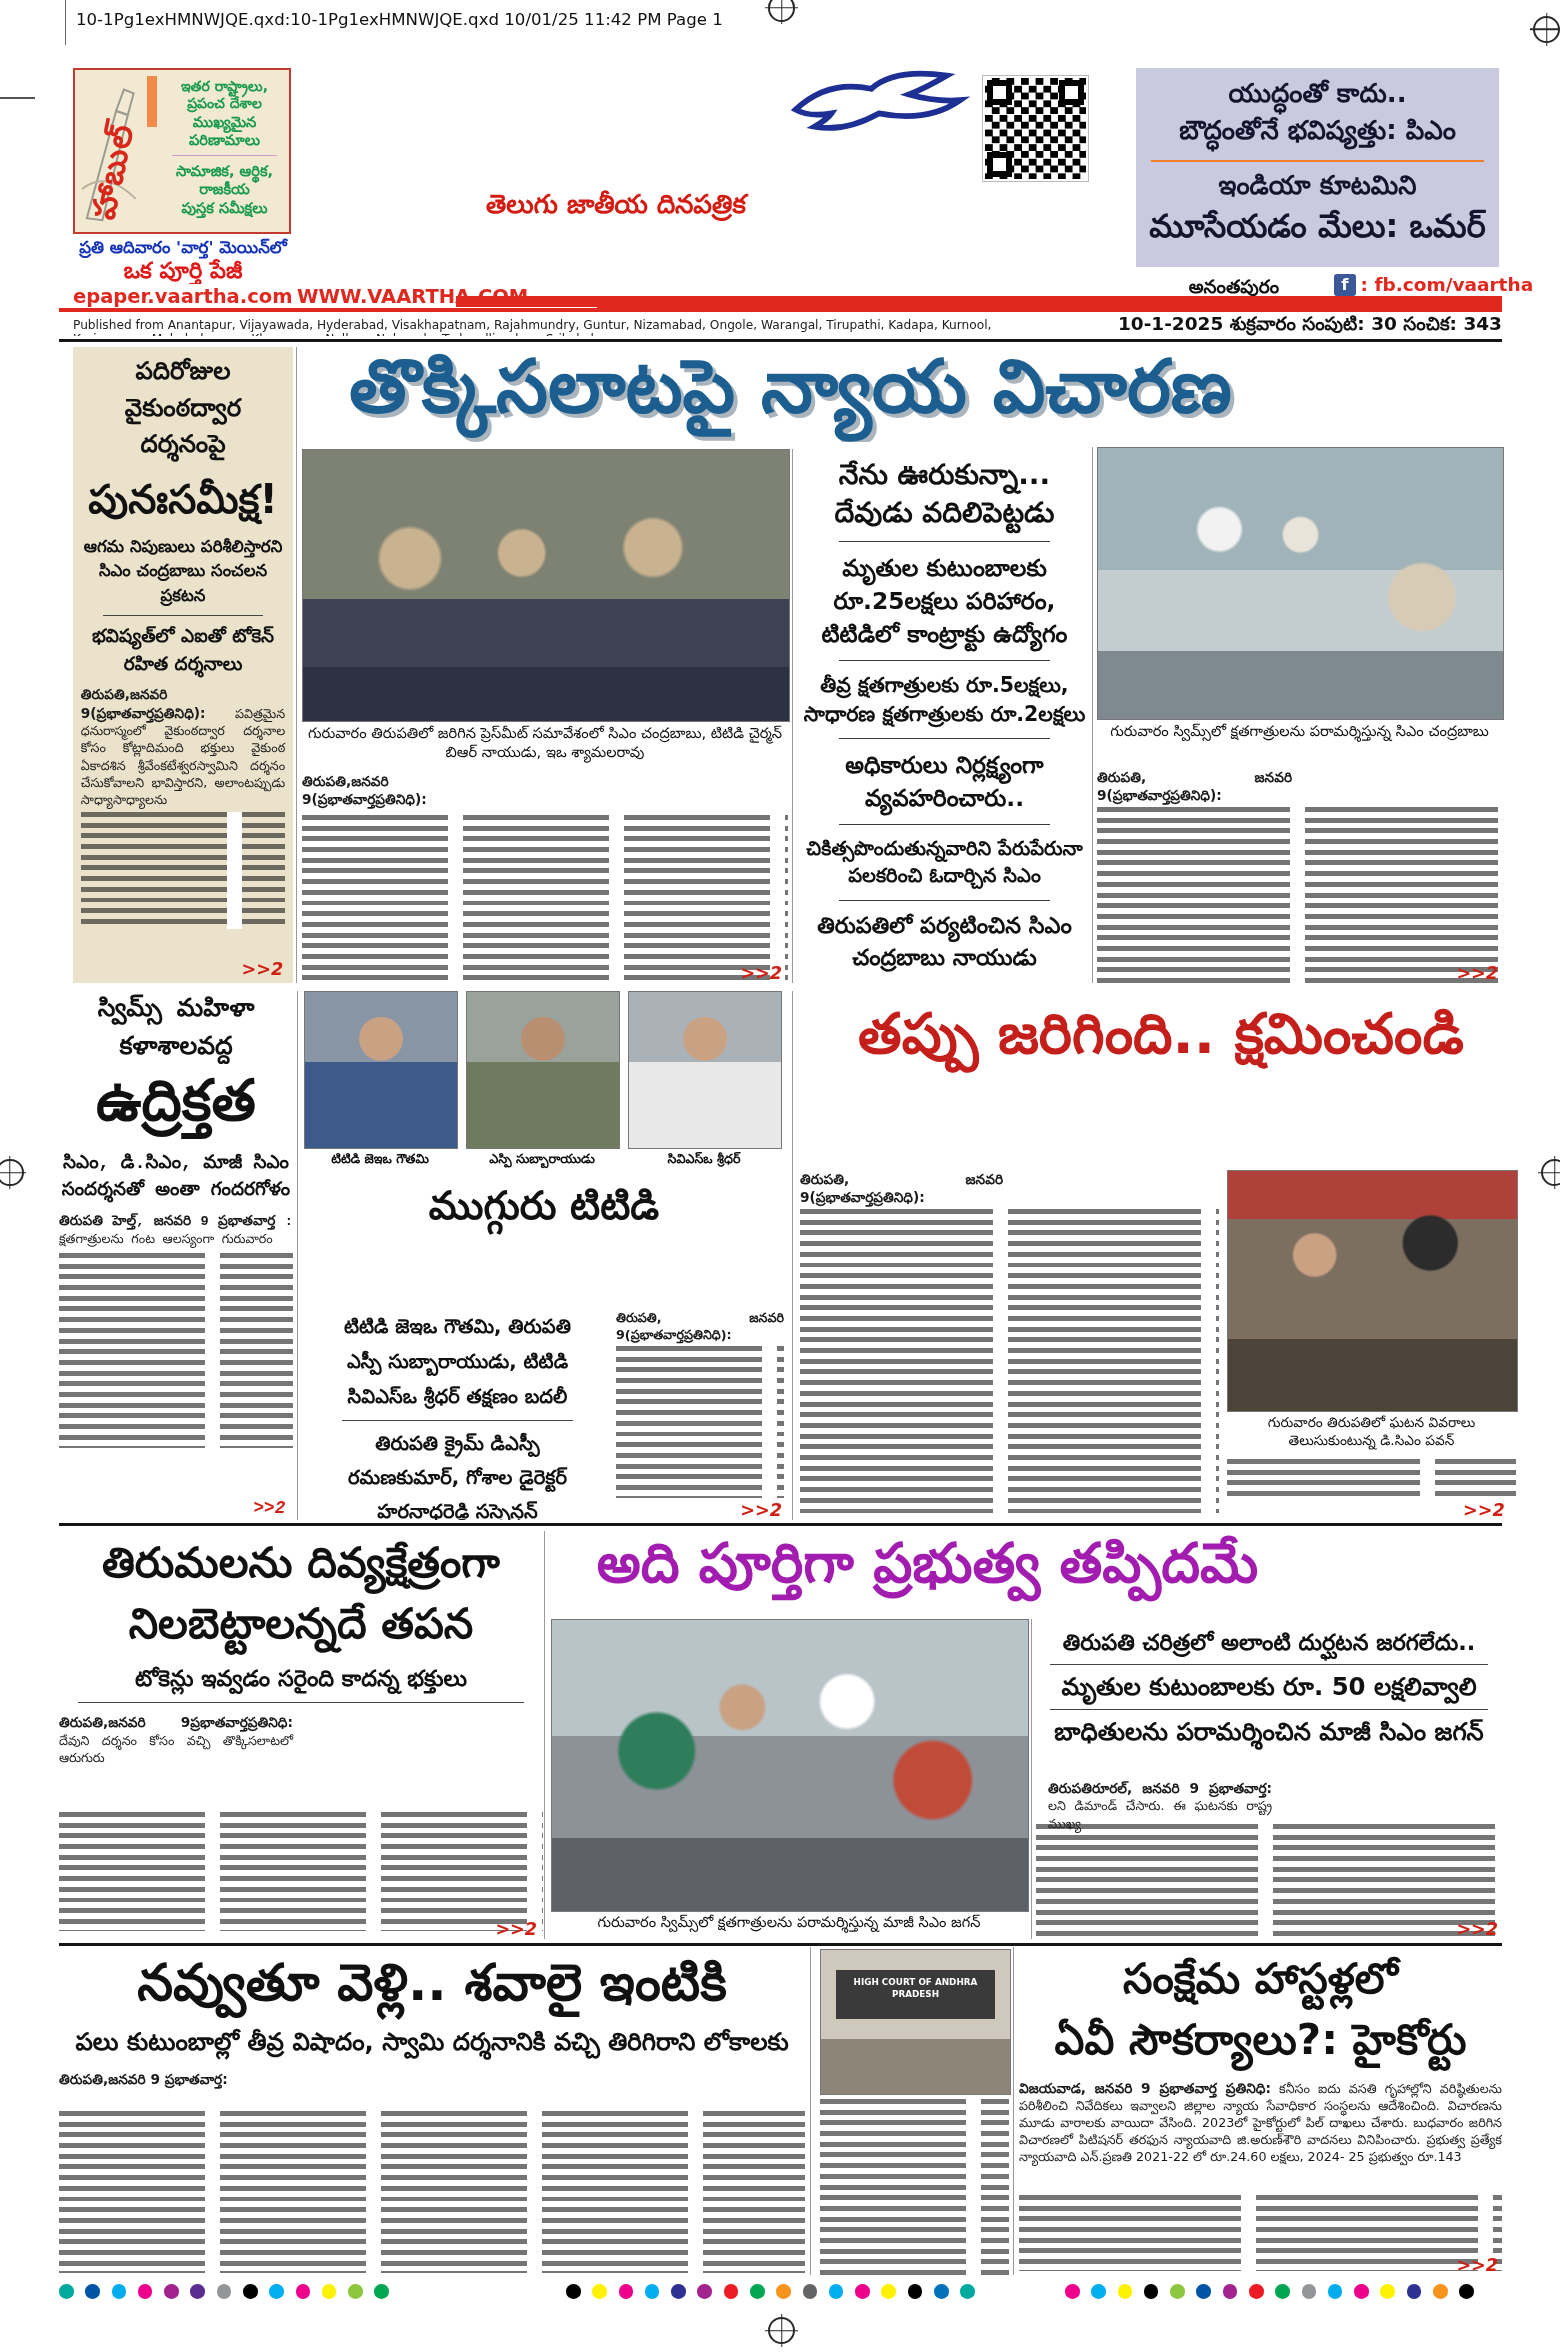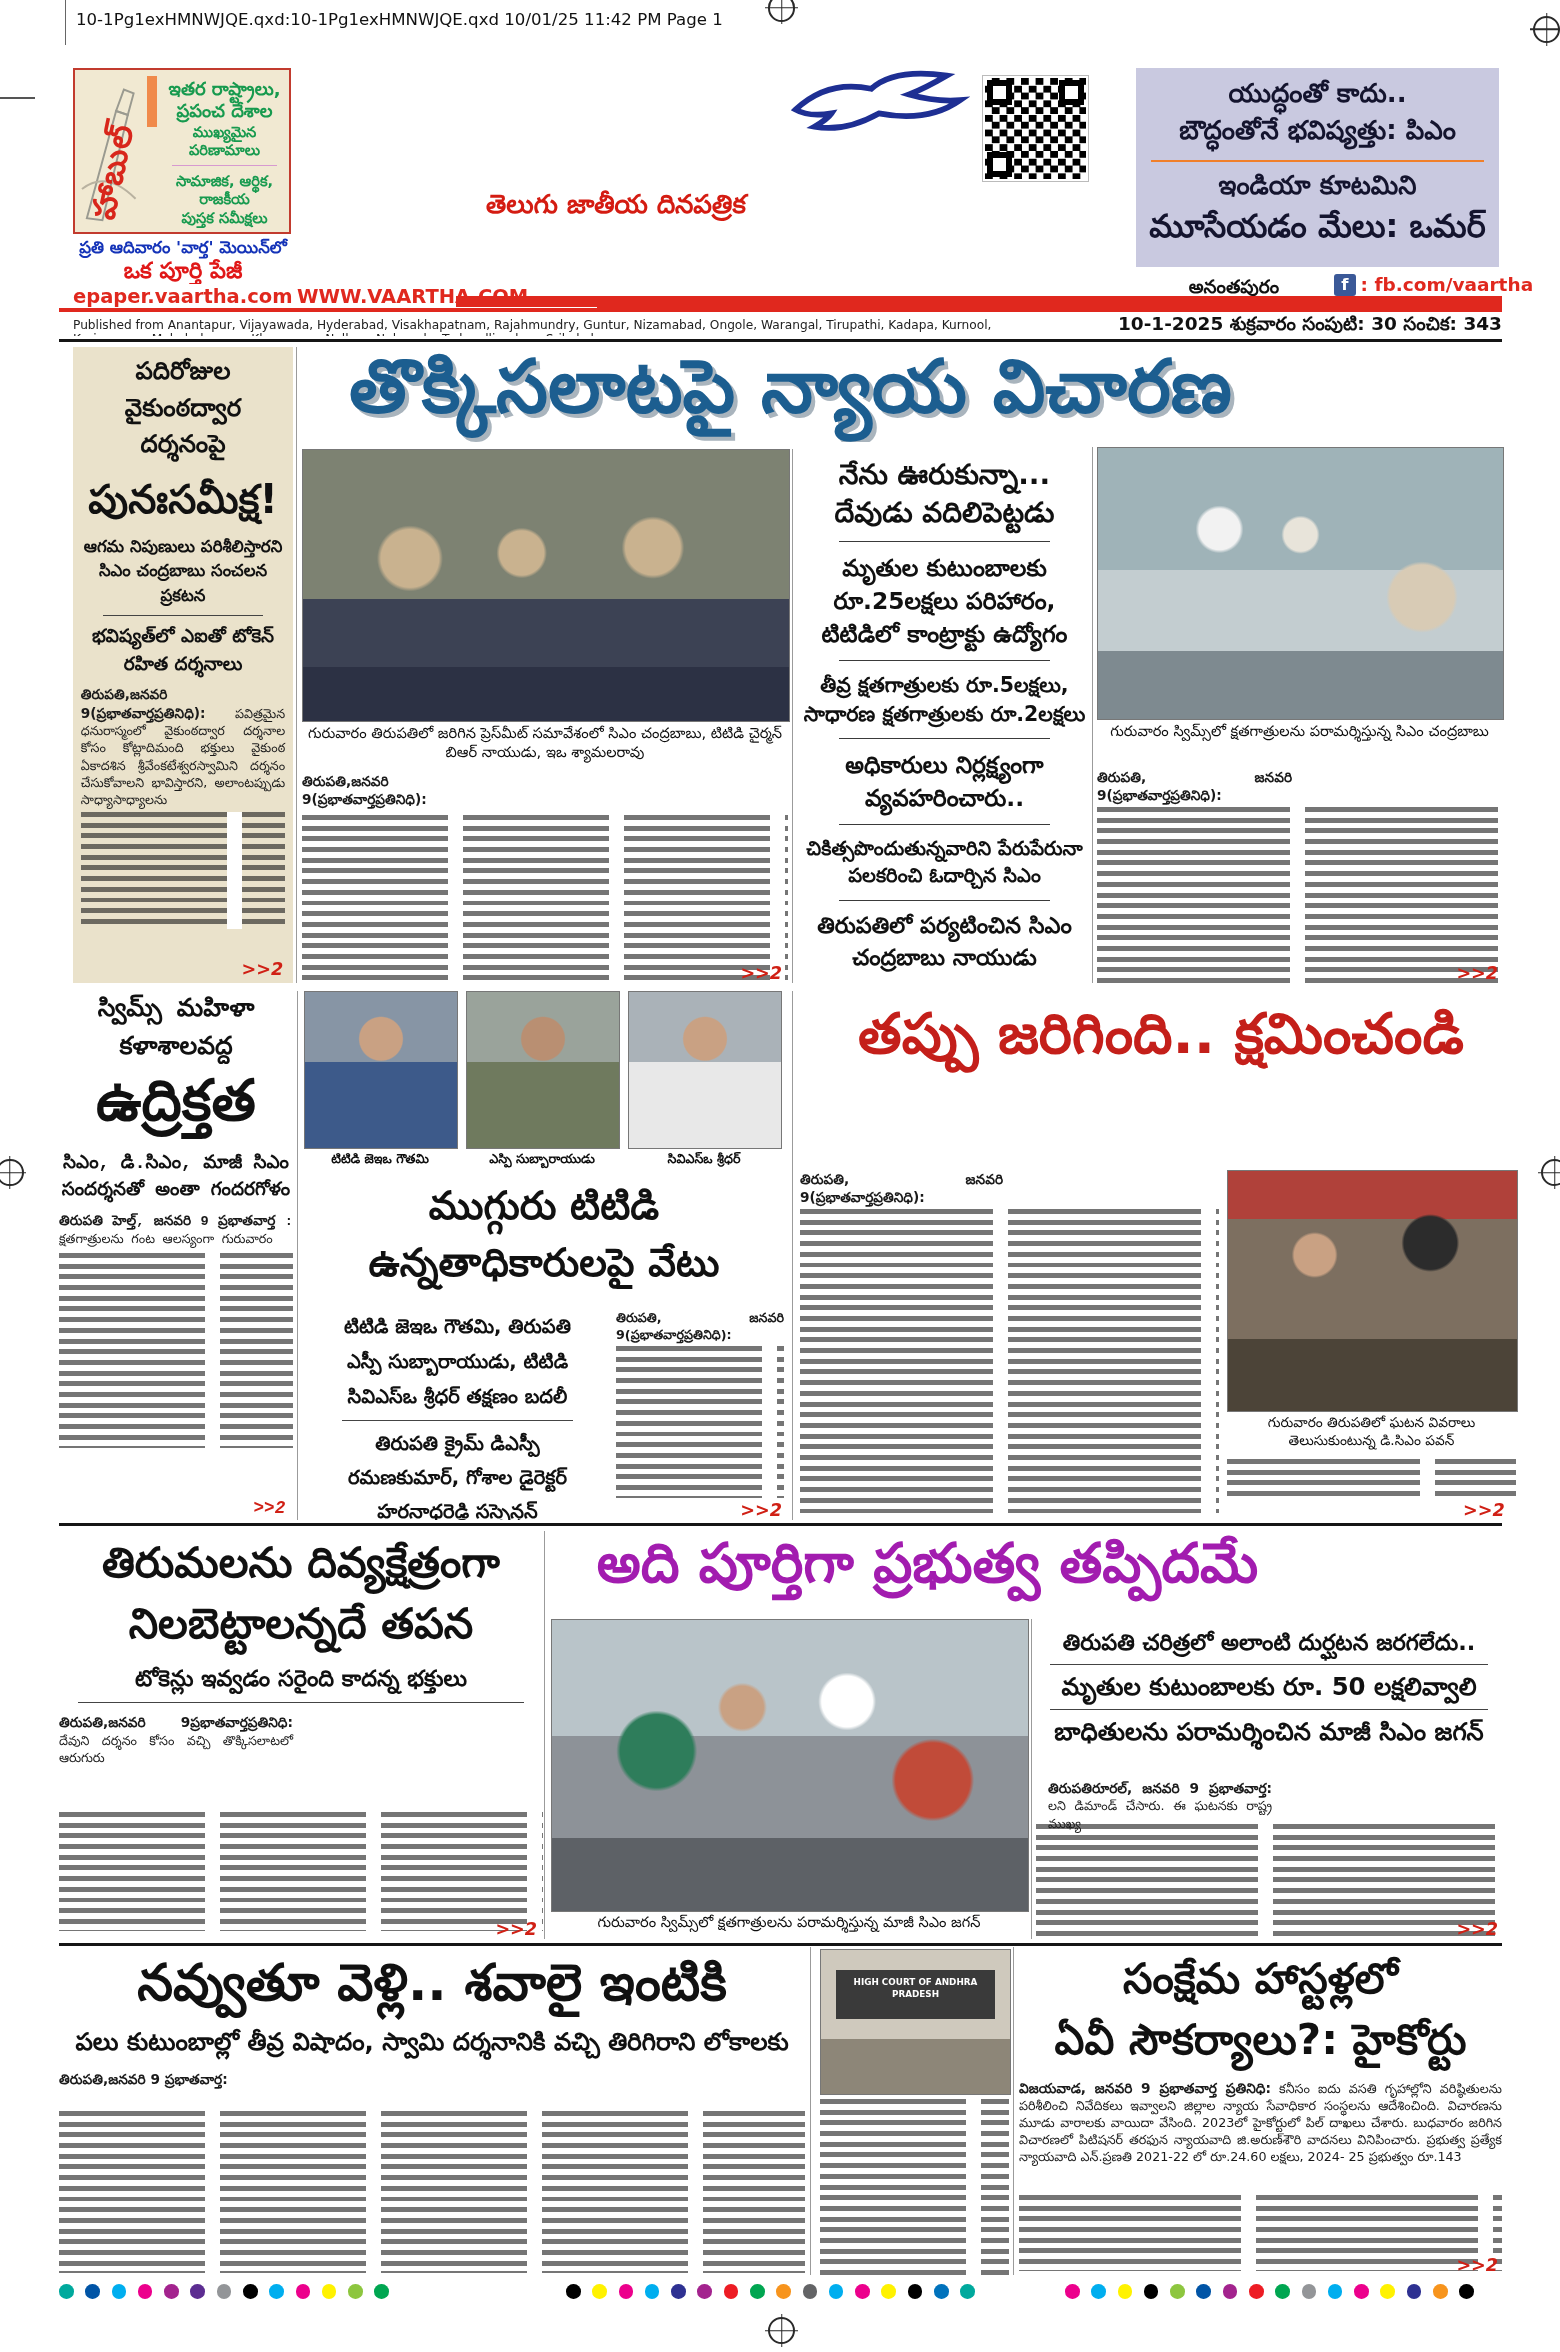--- a/index.html
+++ b/index.html
@@ -59,21 +59,21 @@
     <div class="abs" style="left:2px;top:2px;width:84px;height:156px;">
       <svg width="84" height="156" viewBox="0 0 86 160">
         <path d="M10 150 L40 40 L52 44 L26 152 Z" fill="none" stroke="#9a9a90" stroke-width="2"></path>
         <path d="M40 40 L48 18 L58 22 L52 44 Z" fill="none" stroke="#9a9a90" stroke-width="2"></path>
         <path d="M5 120 Q30 100 60 130" fill="none" stroke="#b9b2a0" stroke-width="2"></path>
       </svg>
       <div class="abs b" style="left:-25px;top:57px;width:137px;transform:rotate(-78deg);font-size:33px;color:#d8261b;letter-spacing:1px;">హాబుల్</div>
     </div>
     <div class="abs" style="left:72px;top:5.9px;width:9.8px;height:51px;background:#f08a4b;"></div>
     <div class="abs ctr" style="left:86px;top:7.8px;width:127px;">
-      <div class="b" style="font-size:18px;color:#179a4e;line-height:1.25;">ఇతర రాష్ట్రాలు, ప్రపంచ దేశాల</div>
+      <div class="b" style="font-size:14px;color:#179a4e;line-height:1.25;">ఇతర రాష్ట్రాలు, ప్రపంచ దేశాల</div>
       <div class="b" style="font-size:14.6px;color:#179a4e;line-height:1.25;">ముఖ్యమైన పరిణామాలు</div>
       <hr class="pinkline">
       <div class="b" style="font-size:14.6px;color:#179a4e;line-height:1.25;">సామాజిక, ఆర్థిక, రాజకీయ</div>
       <div class="b" style="font-size:14.6px;color:#179a4e;line-height:1.25;">పుస్తక సమీక్షలు</div>
     </div>
   </div>
   <div class="abs ctr b ovh" style="left:59px;top:238px;width:248px;height:21.5px;font-size:16.6px;color:#1433b8;">ప్రతి ఆదివారం 'వార్త' మెయిన్‌లో</div>
   <div class="abs ctr b ovh" style="left:59px;top:257px;width:248px;height:27px;font-size:22.4px;color:#e01818;">ఒక పూర్తి పేజీ</div>
   <div class="abs b" style="left:73px;top:285px;font-size:19.5px;color:#e0281e;">epaper.vaartha.com</div>
   <div class="abs b" style="left:297px;top:285px;font-size:19.5px;color:#e0281e;">WWW.VAARTHA.COM</div>
@@ -185,21 +185,20 @@
       linear-gradient(to bottom, #9aa39b 0 45%, #6f7a5e 45%);"></div>
   <div class="ph" style="left:628px;top:991px;width:152px;height:156px;background:
       radial-gradient(circle at 50% 30%, #c9a183 0 16%, transparent 17%),
       linear-gradient(to bottom, #aab2b8 0 45%, #e8e8e8 45%);"></div>
   <div class="abs cap b ovh" style="left:304px;top:1151px;width:152px;height:21.5px;font-size:12.7px;">టిటిడి జెఇఒ గౌతమి</div>
   <div class="abs cap b ovh" style="left:466px;top:1151px;width:152px;height:21.5px;font-size:12.7px;">ఎస్పి సుబ్బారాయుడు</div>
   <div class="abs cap b ovh" style="left:628px;top:1151px;width:152px;height:21.5px;font-size:12.7px;">సివిఎస్ఒ శ్రీధర్</div>
 
   <div class="abs ctr b ovh" style="left:304px;top:1178px;width:480px;height:121px;font-size:39px;line-height:1.45;">
     <div>ముగ్గురు టిటిడి</div>
-    <div>ఉన్నతాధికారులపై వేటు</div>
   </div>
   <div class="abs ovh ctr" style="left:310px;top:1309px;width:295px;height:211px;">
     <div class="b" style="font-size:19.5px;line-height:1.8;">టిటిడి జెఇఒ గౌతమి, తిరుపతి</div>
     <div class="b" style="font-size:19.5px;line-height:1.8;">ఎస్పీ సుబ్బారాయుడు, టిటిడి</div>
     <div class="b" style="font-size:19.5px;line-height:1.8;">సివిఎస్ఒ శ్రీధర్ తక్షణం బదలీ</div>
     <hr class="thinline">
     <div class="b" style="font-size:19.5px;line-height:1.75;">తిరుపతి క్రైమ్ డిఎస్పీ</div>
     <div class="b" style="font-size:19.5px;line-height:1.75;">రమణకుమార్, గోశాల డైరెక్టర్</div>
     <div class="b" style="font-size:19.5px;line-height:1.75;">హరనాధరెడ్డి సస్పెన్షన్</div>
   </div>

